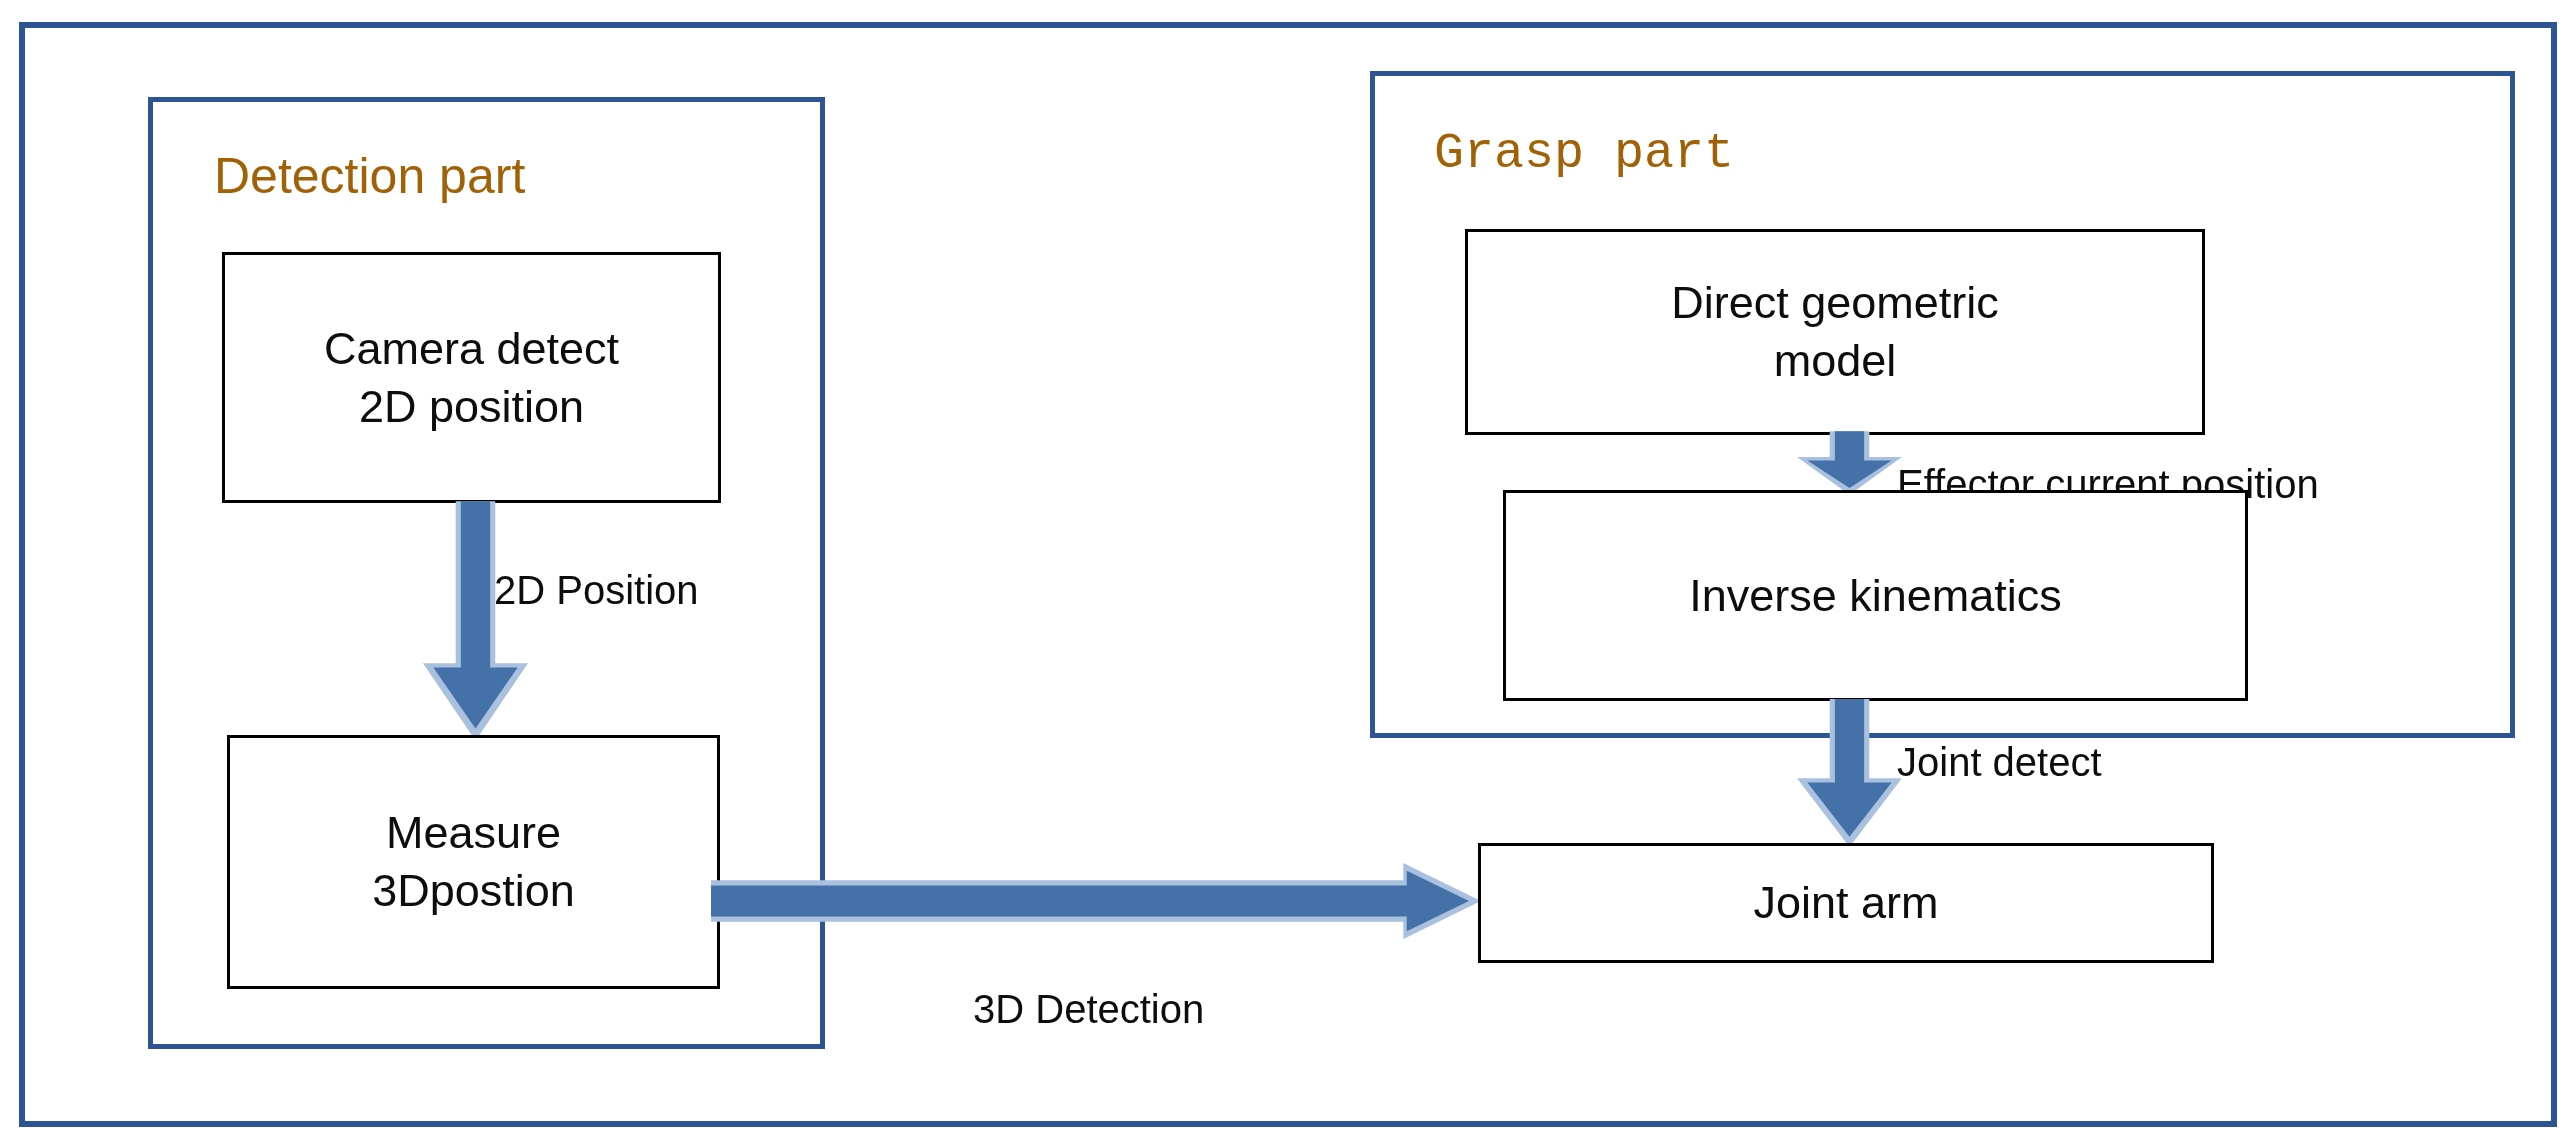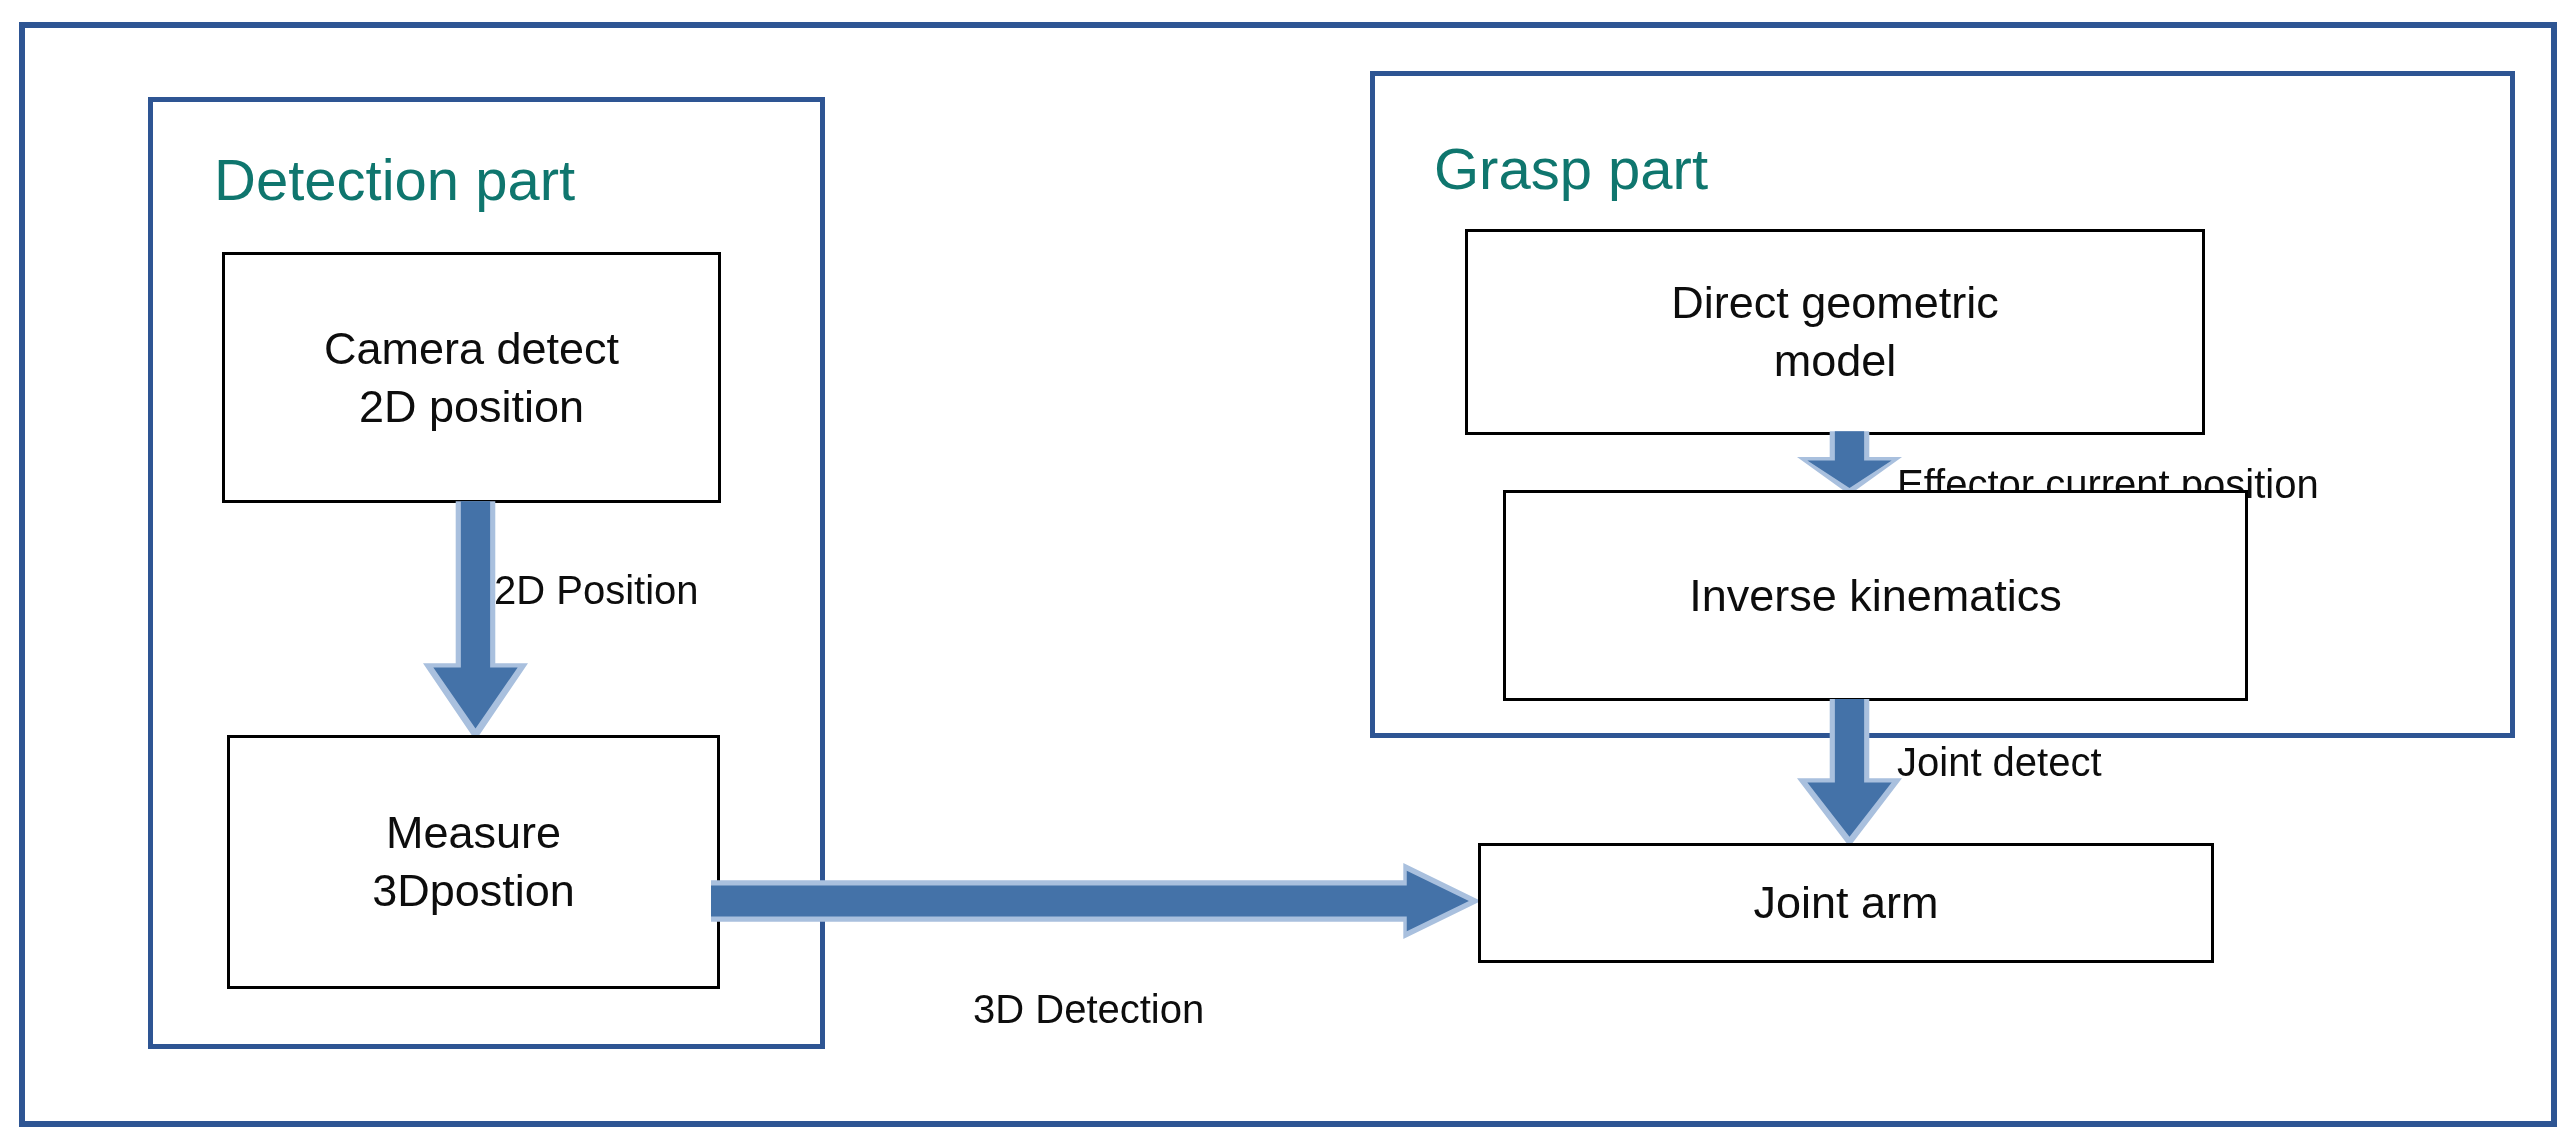--- a/index.html
+++ b/index.html
@@ -28,27 +28,27 @@
     position:absolute;
     border:5.2px solid var(--blue, #2E5593);
     box-sizing:border-box;
     background:transparent;
   }
   #detection-part-group{ left:148px; top:97px; width:677px; height:952px; }
   #grasp-part-group{ left:1370px; top:71px; width:1145px; height:667px; }
 
   .group-title{
     position:absolute;
-    font-size:58px;
-    color:#0f766e;
+    font-size:50px;
+    color:#a16207;
     white-space:nowrap;
     line-height:1;
   }
   #detection-part-title{ left:214px; top:151px; }
-  #grasp-part-title{ left:1434px; top:140px; }
+  #grasp-part-title{ left:1434px; top:129px;font-family:Liberation Mono, monospace; }
 
   
   .proc-box{
     position:absolute;
     border:3.5px solid #000000;
     box-sizing:border-box;
     background:#ffffff;
     display:flex;
     flex-direction:column;
     align-items:center;

